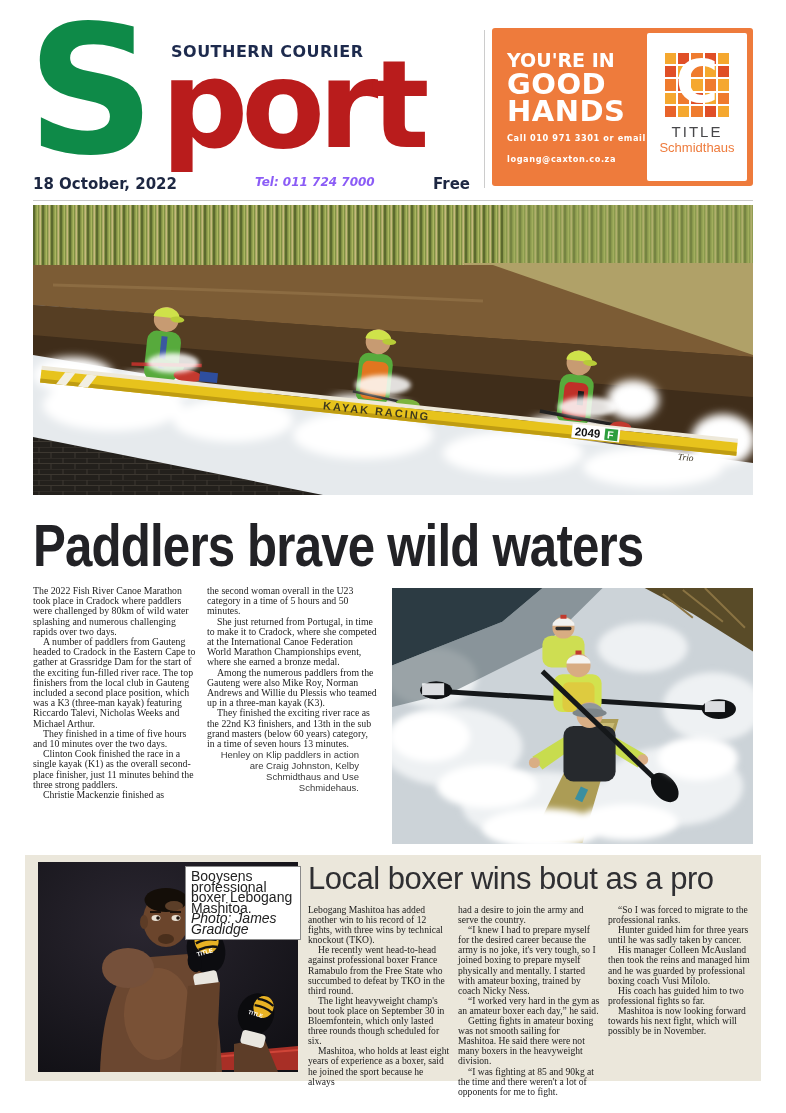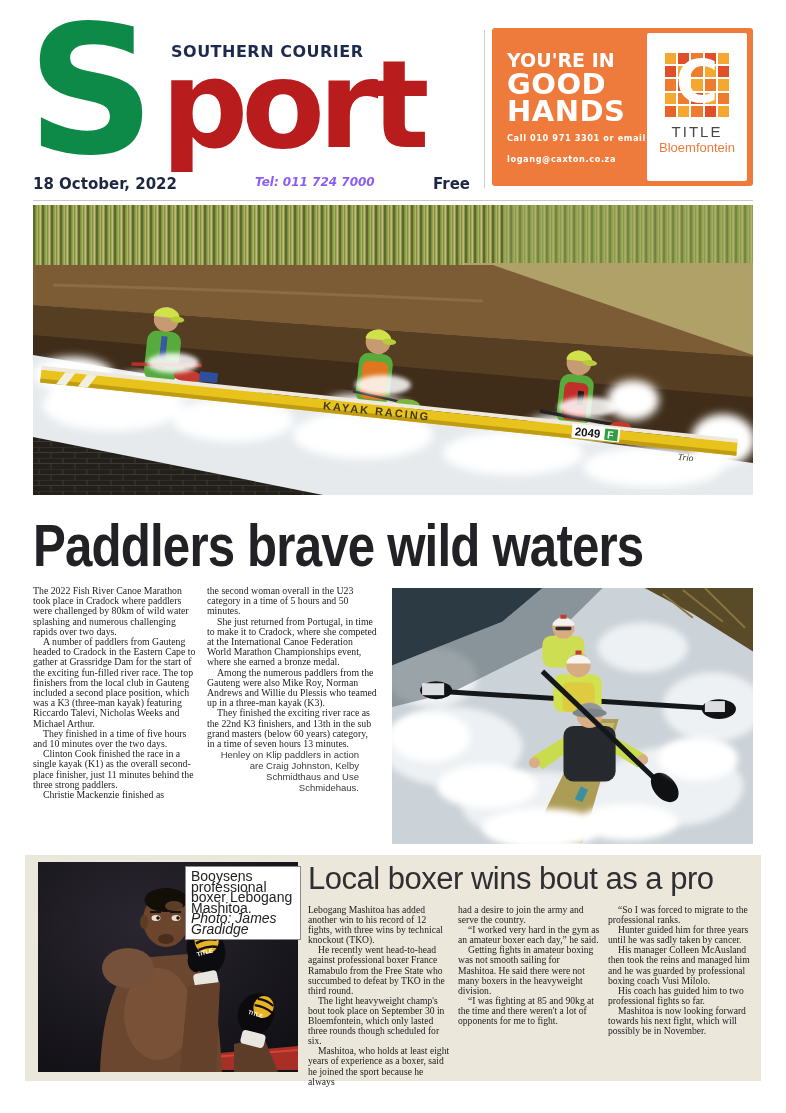--- a/index.html
+++ b/index.html
@@ -112,21 +112,21 @@
             <i style="background: rgb(245, 168, 47);"></i>
             <i style="background: rgb(239, 123, 46);"></i>
             <i style="background: rgb(232, 99, 42);"></i>
             <i style="background: rgb(245, 168, 47);"></i>
             <i style="background: rgb(239, 123, 46);"></i>
             <i style="background: rgb(224, 79, 39);"></i>
             <i style="background: rgb(245, 168, 47);"></i>
           </div>
         <div class="caxton-c">C</div>
         <div class="caxton-name">TITLE</div>
-        <div class="caxton-sub">Bloemfontein</div>
+        <div class="caxton-sub">Schmidthaus</div>
       </div>
     </div>
   </header>
 
   <div class="topline"></div>
 
   <svg class="photo1" viewBox="0 0 720 290" preserveAspectRatio="none">
     <defs>
       <pattern id="reeds" width="9" height="64" patternUnits="userSpaceOnUse">
         <rect width="9" height="64" fill="#7e8e41"></rect>
@@ -370,20 +370,21 @@
 
     <h2 class="headline2" style="margin:0">Local boxer wins bout as a pro</h2>
     <div class="col first-flush bcol bcol1">
         <p>Lebogang Mashitoa has added another win to his record of 12 fights, with three wins by technical knockout (TKO).</p>
         <p>He recently went head-to-head against professional boxer France Ramabulo from the Free State who succumbed to defeat by TKO in the third round.</p>
         <p>The light heavyweight champ's bout took place on September 30 in Bloemfontein, which only lasted three rounds though scheduled for six.</p>
         <p>Mashitoa, who holds at least eight years of experience as a boxer, said he joined the sport because he always</p>
       </div>
     <div class="col first-flush bcol bcol2">
         <p>had a desire to join the army and serve the country.</p>
+        <p>“I knew I had to prepare myself for the desired career because the army is no joke, it's very tough, so I joined boxing to prepare myself physically and mentally. I started with amateur boxing, trained by coach Nicky Ness.</p>
         <p>“I worked very hard in the gym as an amateur boxer each day,” he said.</p>
         <p>Getting fights in amateur boxing was not smooth sailing for Mashitoa. He said there were not many boxers in the heavyweight division.</p>
         <p>“I was fighting at 85 and 90kg at the time and there weren't a lot of opponents for me to fight.</p>
       </div>
     <div class="col bcol bcol3">
         <p>“So I was forced to migrate to the professional ranks.</p>
         <p>Hunter guided him for three years until he was sadly taken by cancer.</p>
         <p>His manager Colleen McAusland then took the reins and managed him and he was guarded by professional boxing coach Vusi Milolo.</p>
         <p>His coach has guided him to two professional fights so far.</p>
         <p>Mashitoa is now looking forward towards his next fight, which will possibly be in November.</p>

